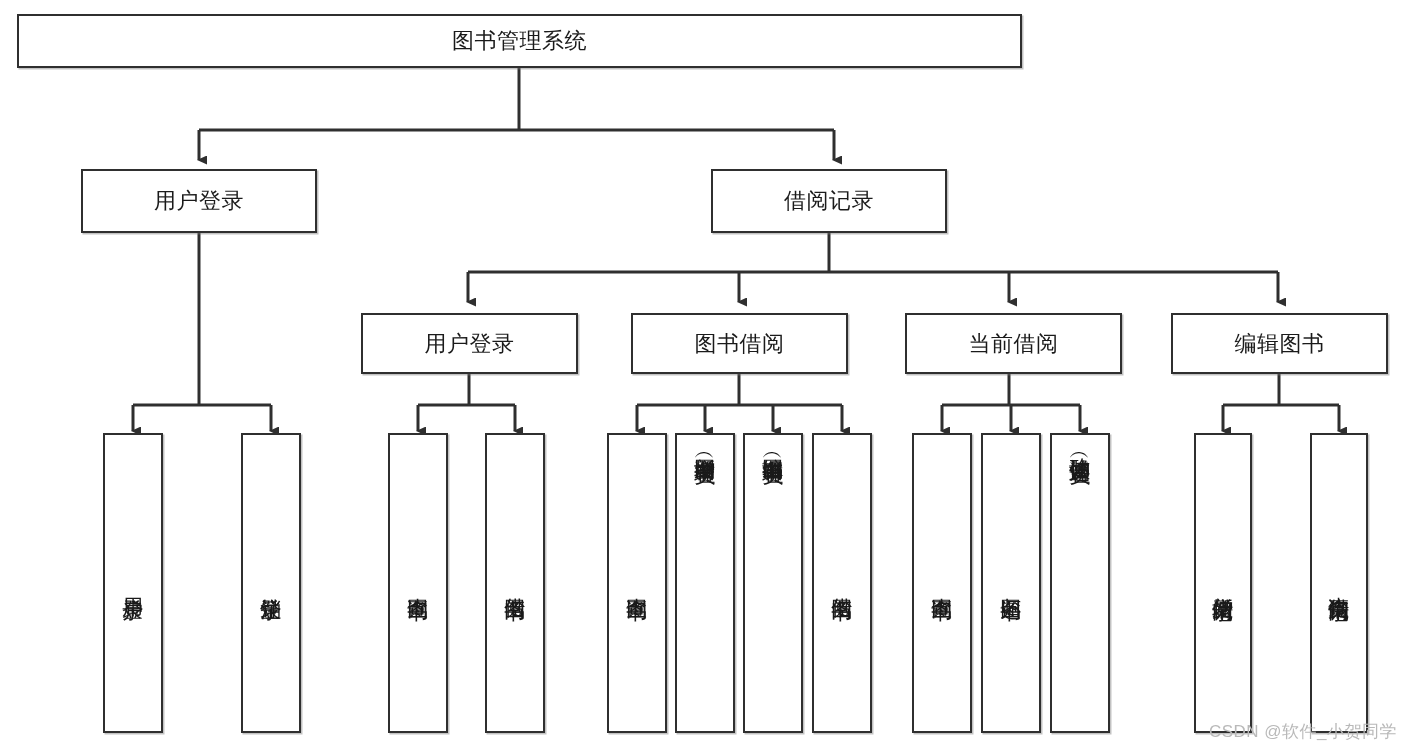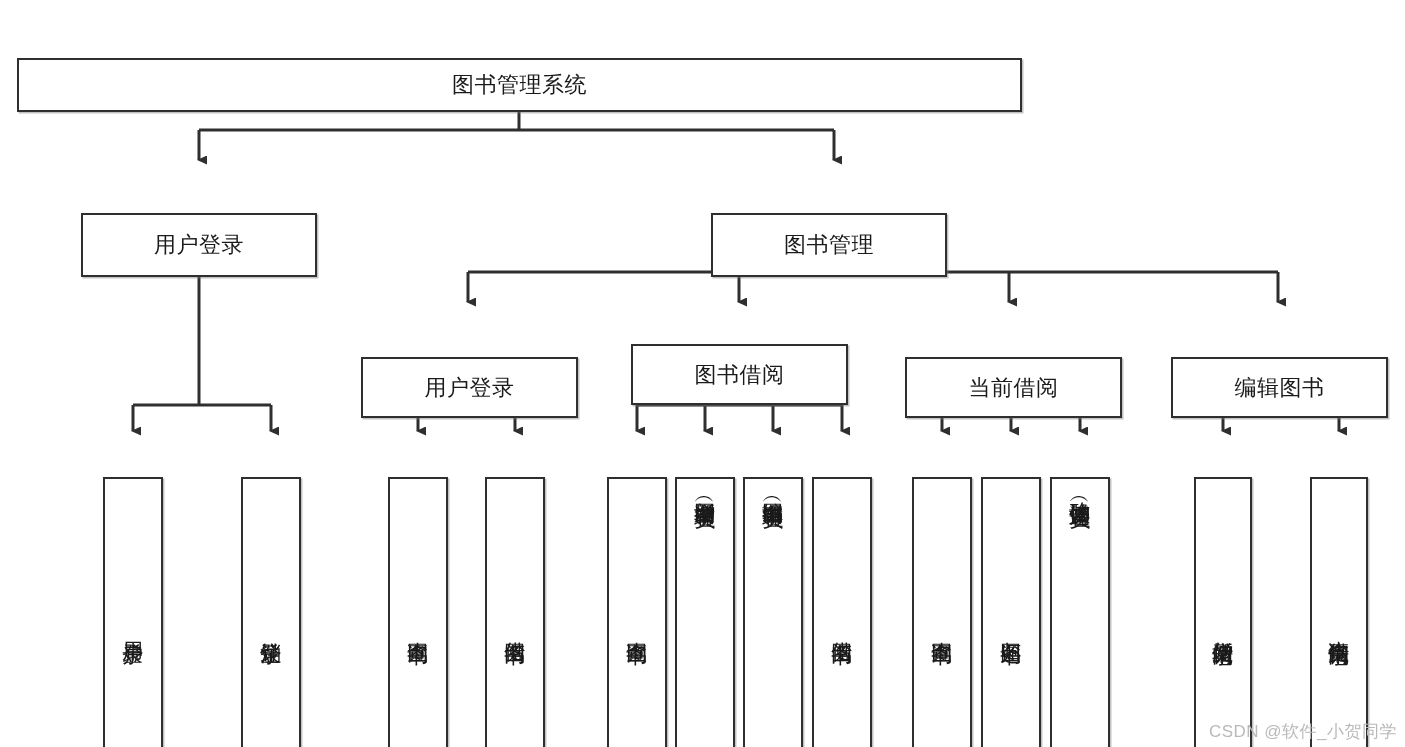--- a/index.html
+++ b/index.html
@@ -27,21 +27,20 @@
   .node {
     position: absolute;
     box-sizing: border-box;
     border: 2px solid #2f2f2f;
     background: #ffffff;
     color: #1a1a1a;
     display: flex;
     align-items: center;
     justify-content: center;
     box-shadow: 1.5px 1.5px 0 rgba(120,120,120,0.45);
-    margin-top: 44px;
   }
   .node .label {
     font-size: 22px;
     line-height: 1.15;
     letter-spacing: 0.5px;
     white-space: nowrap;
     text-align: center;
   }
   .node.leaf {
     align-items: flex-start;
@@ -127,27 +126,27 @@
   </svg>
 
   <div class="node" style="left:17px; top:14px; width:1005px; height:54px;">
     <span class="label">图书管理系统</span>
   </div>
 
   <div class="node" style="left:81px; top:169px; width:236px; height:64px;">
     <span class="label">用户登录</span>
   </div>
   <div class="node" style="left:711px; top:169px; width:236px; height:64px;">
-    <span class="label">图书管理</span>
+    <span class="label">借阅记录</span>
   </div>
 
   <div class="node" style="left:361px; top:313px; width:217px; height:61px;">
     <span class="label">用户登录</span>
   </div>
-  <div class="node" style="left:631px; top:300px; width:217px; height:61px;">
+  <div class="node" style="left:631px; top:313px; width:217px; height:61px;">
     <span class="label">图书借阅</span>
   </div>
   <div class="node" style="left:905px; top:313px; width:217px; height:61px;">
     <span class="label">当前借阅</span>
   </div>
   <div class="node" style="left:1171px; top:313px; width:217px; height:61px;">
     <span class="label">编辑图书</span>
   </div>
 
   <div class="node leaf centered" style="left:103px; top:433px; width:60px; height:300px;">

